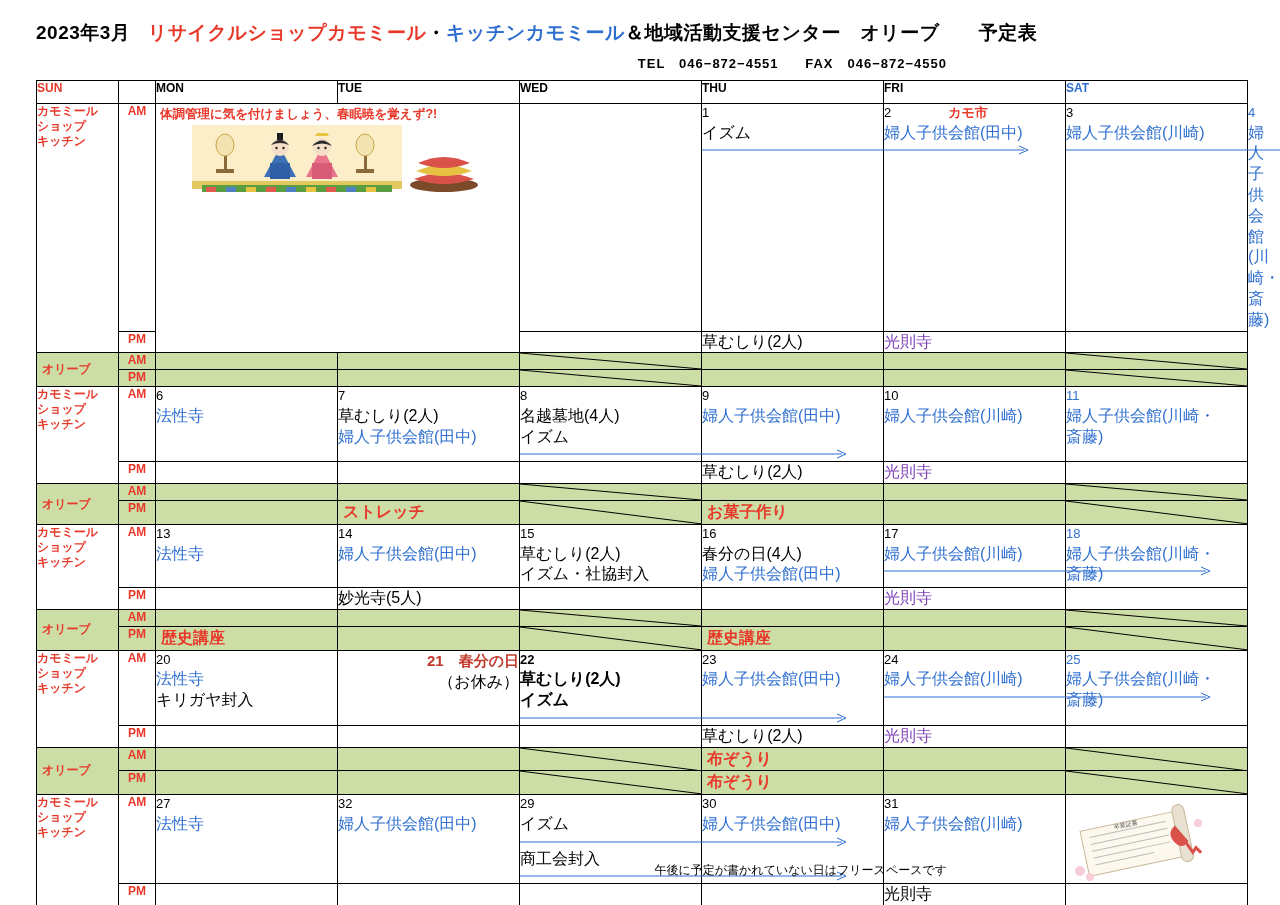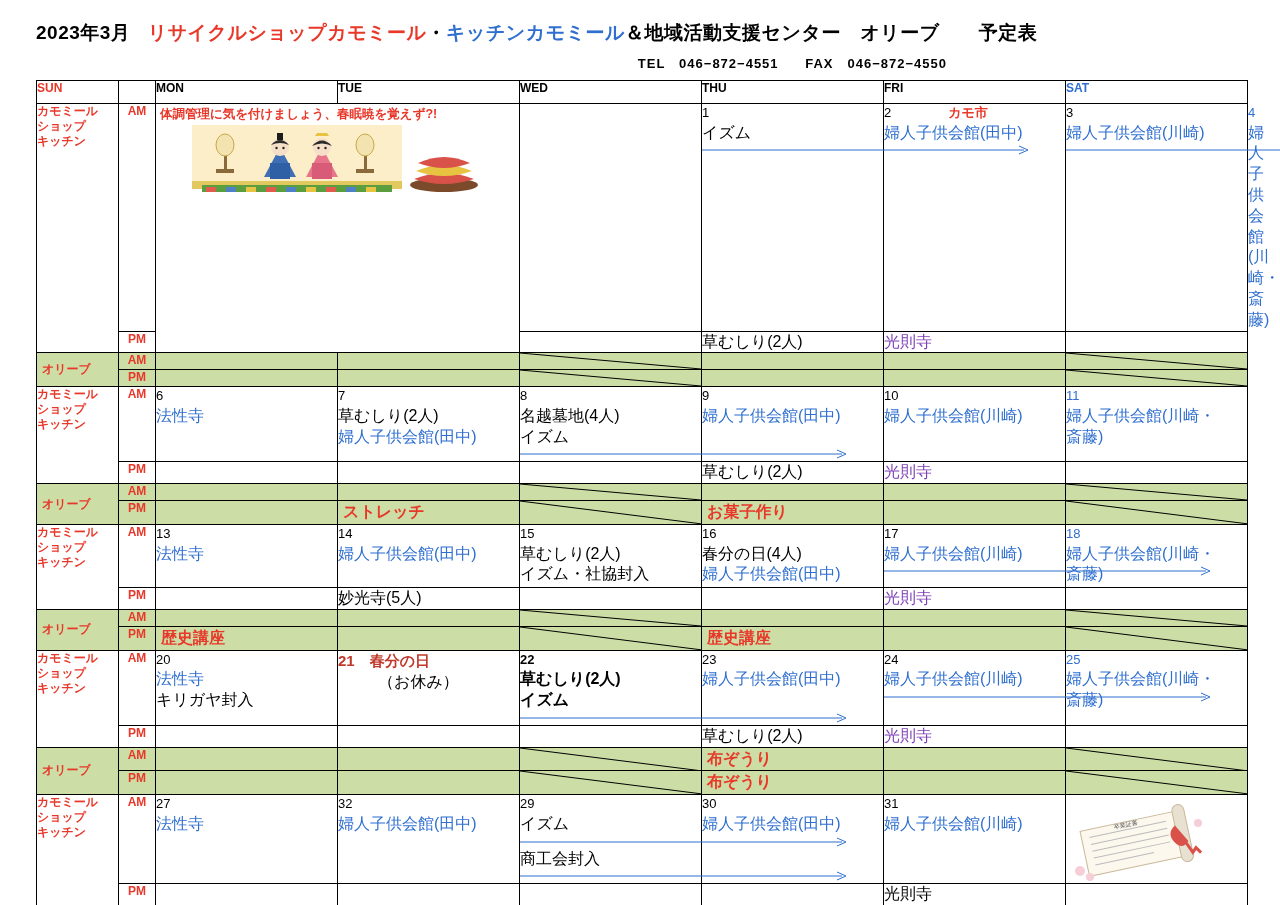--- a/index.html
+++ b/index.html
@@ -463,21 +463,21 @@
           </td>
         </tr>
         <tr>
           <td class="lbl" rowspan="2">カモミール<br>ショップ<br>キッチン</td>
           <td class="ampm">AM</td>
           <td class="cell" style="height:62px;">
             <span class="daynum">20</span>
             <span class="ev">法性寺</span>
             <span class="ev black">キリガヤ封入</span>
           </td>
-          <td class="cell" style="height:62px;">
+          <td class="cell" style="height:62px;text-align:right;">
             <span class="daynum hol" style="font-size:15px;">21　春分の日</span>
             <span class="ev black" style="padding-left:40px;">（お休み）</span>
           </td>
           <td class="cell" style="height:62px;font-weight:bold;">
             <span class="daynum">22</span>
             <span class="ev black">草むしり(2人)</span>
             <span class="ev black">イズム</span>
             <div class="arrow">
               <svg width="330" height="10">
                 <defs></defs>
@@ -665,13 +665,14 @@
           <td class="cell green"></td>
           <td class="cell green diag">
             <svg viewBox="0 0 100 100" preserveAspectRatio="none">
               <line x1="0" y1="0" x2="100" y2="100" stroke="#000" stroke-width="1" vector-effect="non-scaling-stroke"></line>
             </svg>
           </td>
         </tr>
       </tbody>
   </table>
 
+  <div class="footer-note">午後に予定が書かれていない日はフリースペースです</div>
 </div>
 
 </body></html>

